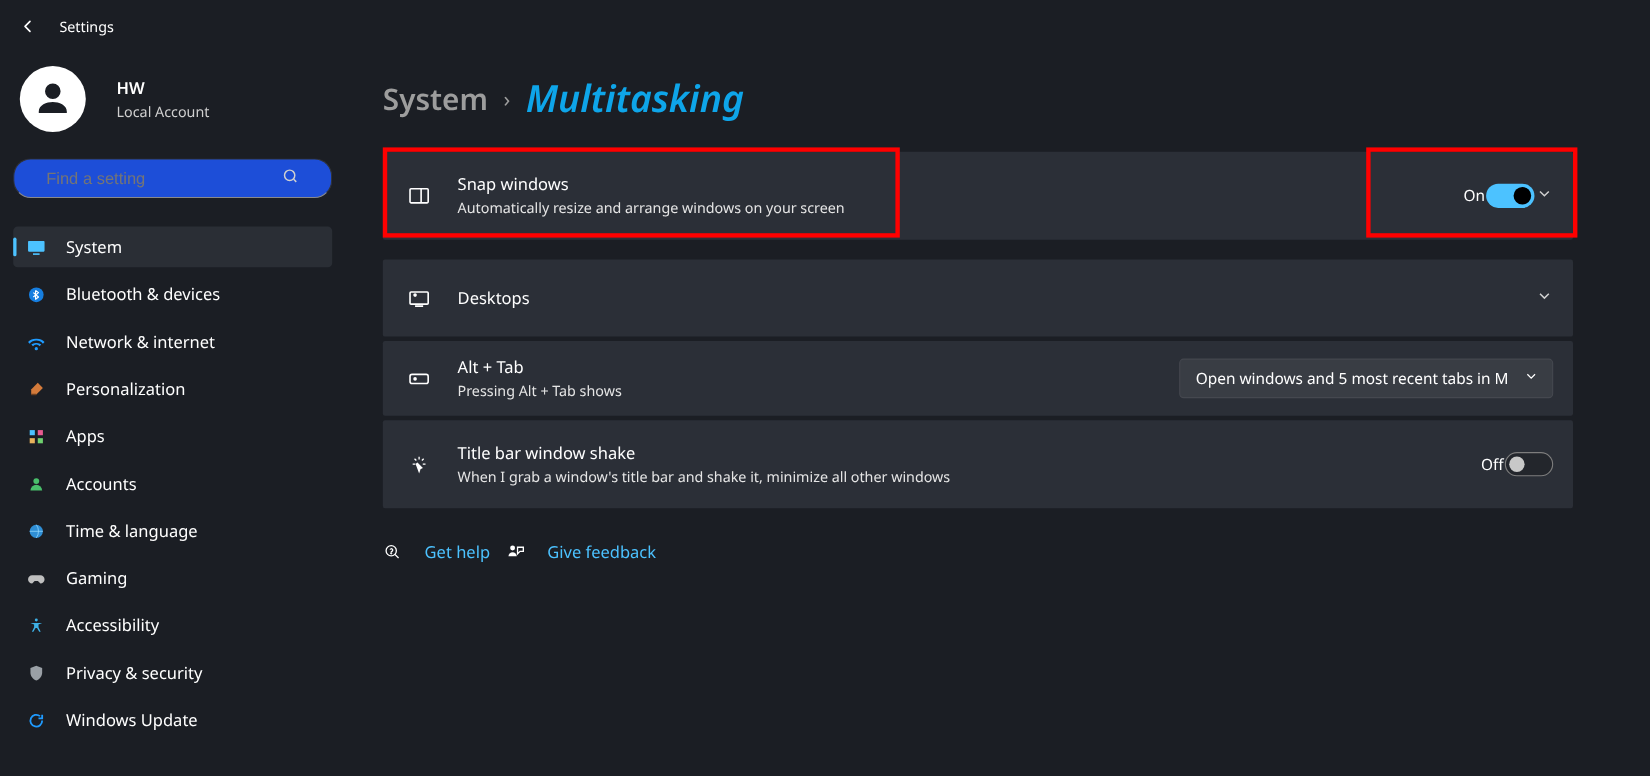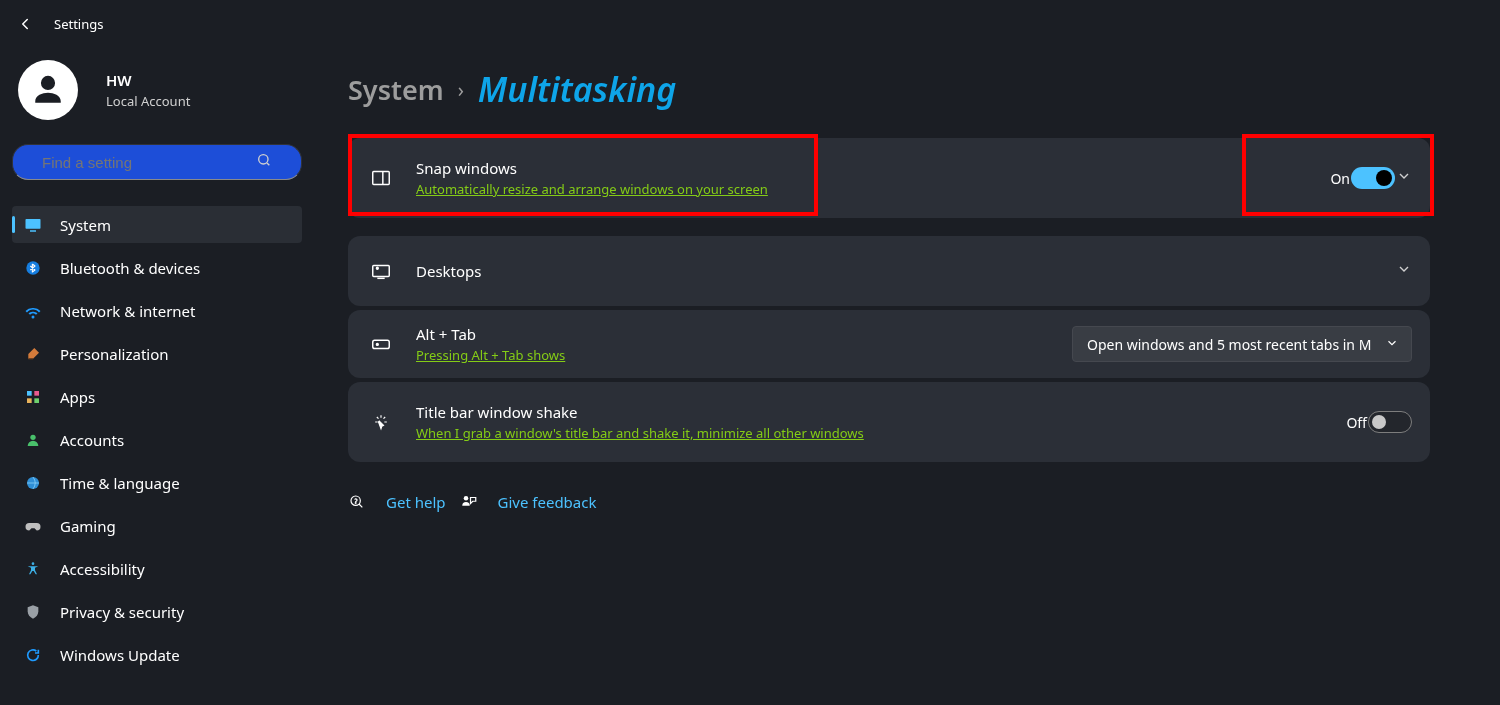--- a/index.html
+++ b/index.html
@@ -100,35 +100,35 @@
   .breadcrumb {
     display:flex; align-items:center; gap:14px;
     margin-bottom:26px;
   }
   .crumb-parent { font-size:27px; font-weight:600; color:#9d9d9d; cursor:pointer; }
   .crumb-sep    { font-size:20px; color:#9d9d9d; }
   .crumb-page   { font-size:34px; font-weight:600; color:#0ea5e9;font-style:italic; }
 
   .card {
     background:#2b2f37;
-    border-radius:12px;
+    border-radius:2px;
     padding:20px 18px;
     display:flex; align-items:center;
     margin-bottom:4px;
     cursor:pointer;
   }
   .card-icon {
     width:30px; display:flex; align-items:center; justify-content:center;
     margin-right:20px;
     color:#fff;
   }
   .card-text { flex:1; }
   .card-title { font-size:15px; }
   .card-title.solo { font-size:15px; line-height:2; }
-  .card-sub   { font-size:13px; color:#84cc16; margin-top:2px;text-decoration:underline; }
+  .card-sub   { font-size:13px; color:#e5e5e5; margin-top:2px; }
   .card-tail  { display:flex; align-items:center; gap:1px; }
   .chevron { color:#d0d0d0; }
   .toggle-lbl { font-size:14px; }
 
   .toggle {
     width:44px; height:22px; border-radius:11px;
     position:relative;
   }
   .toggle.on  { background:#4cc2ff; }
   .toggle.off { background:#23262c; border:1px solid #7d7d7d; }

